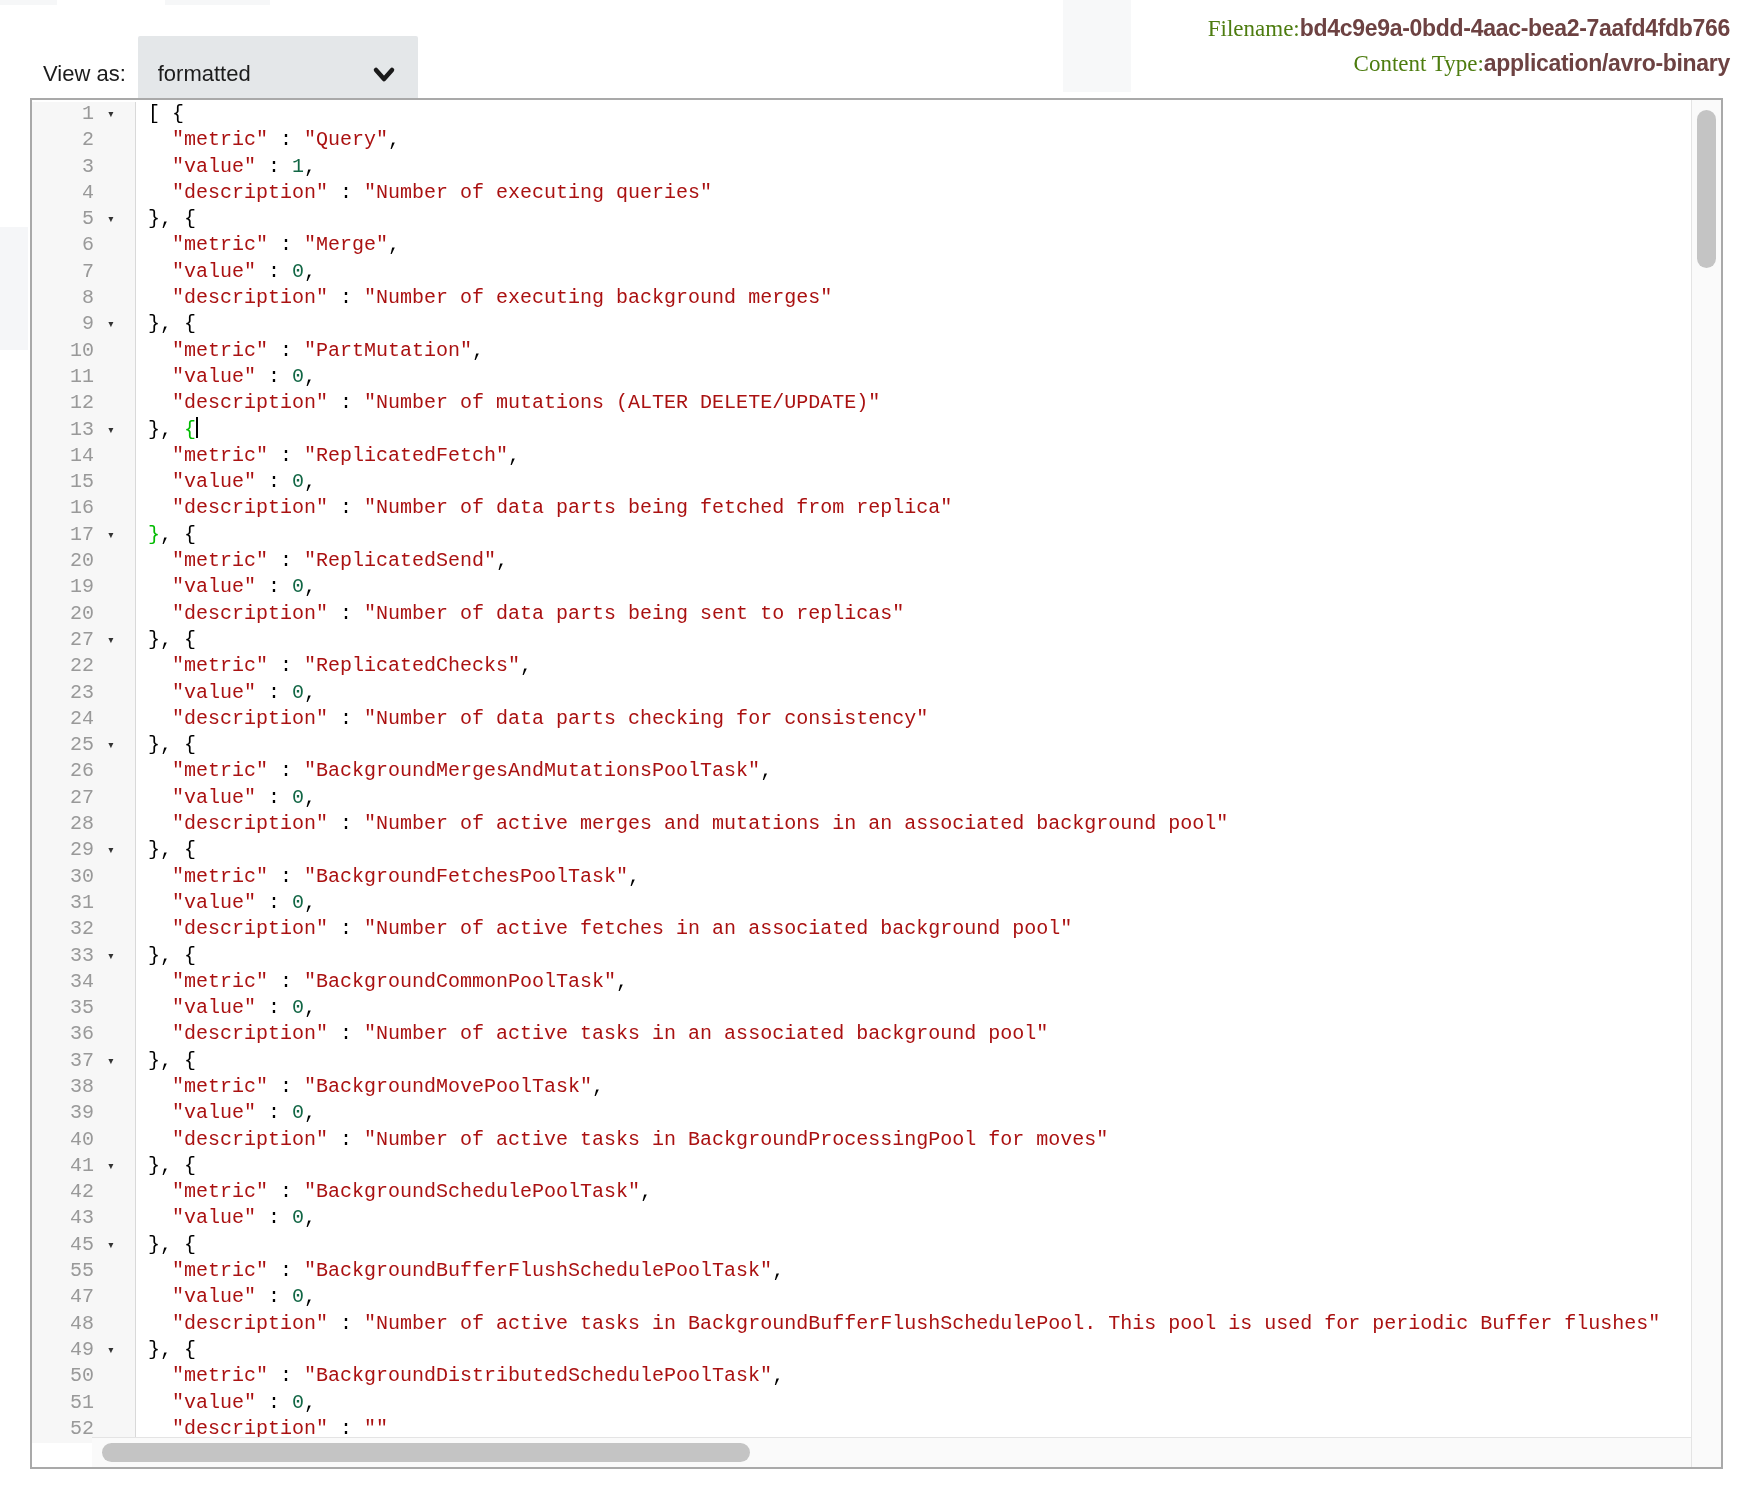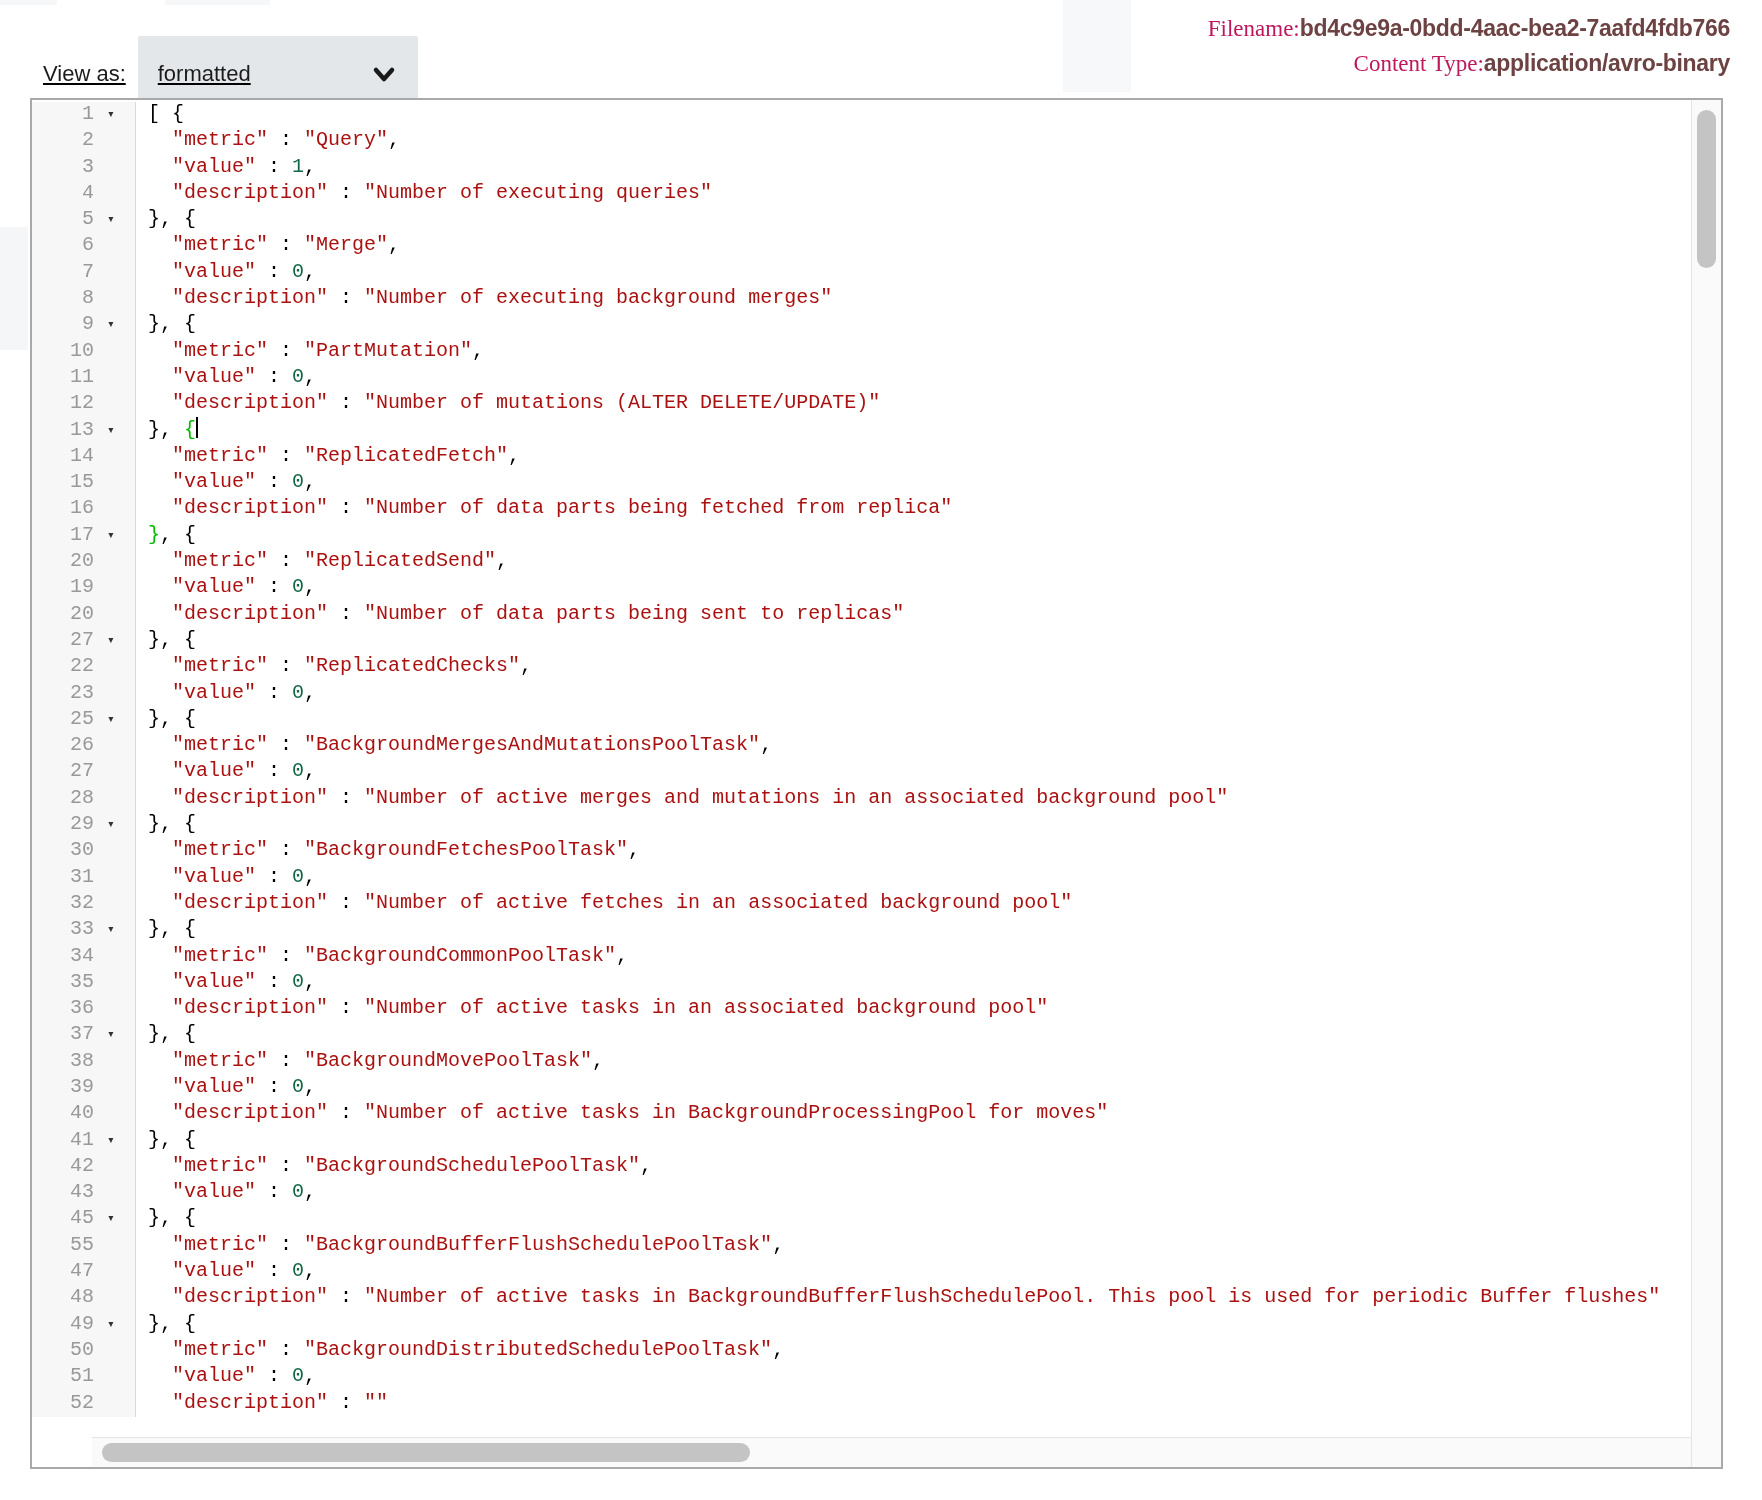--- a/index.html
+++ b/index.html
@@ -1,30 +1,30 @@
 <!DOCTYPE html>
 <html style="--c-string: #aa1111; --c-number: #116644; --c-bracket: #00bb00; --c-linenum: #999999; --c-meta: #6d4242;"><head>
 <meta charset="utf-8">
 <style>
   * { margin:0; padding:0; box-sizing:border-box; }
   html,body { width:1762px; height:1500px; background:#ffffff; overflow:hidden;
               font-family:"Liberation Sans", sans-serif; }
   .ph { position:absolute; }
 
   
-  .view-as { position:absolute; left:43px; top:36px; display:flex; align-items:center;text-decoration:underline; }
+  .view-as { position:absolute; left:43px; top:36px; display:flex; align-items:center; }
   .view-as-label { font-family:"Liberation Sans", sans-serif; font-size:22px; color:#1c1c1c; margin-right:12px; }
   .select { width:280px; height:76px; background:#e4e7e9; border-radius:2px;
             display:flex; align-items:center; justify-content:space-between;
             padding:0 20px; cursor:pointer; }
   .select-value { font-size:22px; color:#1c1c1c; }
   .chev { flex:0 0 auto; }
 
   .meta { position:absolute; right:32px; top:12px; text-align:right; line-height:33px; }
-  .meta-label { font-family:"Liberation Serif", serif; font-size:23px; color:#be185d; }
+  .meta-label { font-family:"Liberation Serif", serif; font-size:23px; color:#4d7c0f; }
   .meta-value { font-size:23px; font-weight:bold; color:var(--c-meta, #6d4242); letter-spacing:-0.3px; }
 
   
   .editor { position:absolute; left:30px; top:98px; width:1693px; height:1371px;
             border:2px solid #a9a9a9; background:#fff; overflow:hidden;
             font-family:"Liberation Mono", monospace; font-size:20px; }
   .rows { position:absolute; left:0; top:0; right:0; padding-top:2px; z-index:1; }
   .row { display:flex; height:26.3px; white-space:pre; }
   .gutter { flex:0 0 104px; display:flex; background:#f7f7f7; border-right:1px solid #d9d9d9; }
   .ln { flex:0 0 62px; text-align:right; color:var(--c-linenum,#999); }
@@ -91,20 +91,21 @@
       <div class="row"><div class="gutter"><span class="ln">14</span><span class="fold"></span></div><div class="code"><span class="tk-p">  </span><span class="tk-s">"metric"</span><span class="tk-p"> : </span><span class="tk-s">"ReplicatedFetch"</span><span class="tk-p">,</span></div></div>
       <div class="row"><div class="gutter"><span class="ln">15</span><span class="fold"></span></div><div class="code"><span class="tk-p">  </span><span class="tk-s">"value"</span><span class="tk-p"> : </span><span class="tk-n">0</span><span class="tk-p">,</span></div></div>
       <div class="row"><div class="gutter"><span class="ln">16</span><span class="fold"></span></div><div class="code"><span class="tk-p">  </span><span class="tk-s">"description"</span><span class="tk-p"> : </span><span class="tk-s">"Number of data parts being fetched from replica"</span></div></div>
       <div class="row"><div class="gutter"><span class="ln">17</span><span class="fold">▾</span></div><div class="code"><span class="tk-m">}</span><span class="tk-p">, {</span></div></div>
       <div class="row"><div class="gutter"><span class="ln">20</span><span class="fold"></span></div><div class="code"><span class="tk-p">  </span><span class="tk-s">"metric"</span><span class="tk-p"> : </span><span class="tk-s">"ReplicatedSend"</span><span class="tk-p">,</span></div></div>
       <div class="row"><div class="gutter"><span class="ln">19</span><span class="fold"></span></div><div class="code"><span class="tk-p">  </span><span class="tk-s">"value"</span><span class="tk-p"> : </span><span class="tk-n">0</span><span class="tk-p">,</span></div></div>
       <div class="row"><div class="gutter"><span class="ln">20</span><span class="fold"></span></div><div class="code"><span class="tk-p">  </span><span class="tk-s">"description"</span><span class="tk-p"> : </span><span class="tk-s">"Number of data parts being sent to replicas"</span></div></div>
       <div class="row"><div class="gutter"><span class="ln">27</span><span class="fold">▾</span></div><div class="code"><span class="tk-p">}, {</span></div></div>
       <div class="row"><div class="gutter"><span class="ln">22</span><span class="fold"></span></div><div class="code"><span class="tk-p">  </span><span class="tk-s">"metric"</span><span class="tk-p"> : </span><span class="tk-s">"ReplicatedChecks"</span><span class="tk-p">,</span></div></div>
       <div class="row"><div class="gutter"><span class="ln">23</span><span class="fold"></span></div><div class="code"><span class="tk-p">  </span><span class="tk-s">"value"</span><span class="tk-p"> : </span><span class="tk-n">0</span><span class="tk-p">,</span></div></div>
+      <div class="row"><div class="gutter"><span class="ln">24</span><span class="fold"></span></div><div class="code"><span class="tk-p">  </span><span class="tk-s">"description"</span><span class="tk-p"> : </span><span class="tk-s">"Number of data parts checking for consistency"</span></div></div>
       <div class="row"><div class="gutter"><span class="ln">25</span><span class="fold">▾</span></div><div class="code"><span class="tk-p">}, {</span></div></div>
       <div class="row"><div class="gutter"><span class="ln">26</span><span class="fold"></span></div><div class="code"><span class="tk-p">  </span><span class="tk-s">"metric"</span><span class="tk-p"> : </span><span class="tk-s">"BackgroundMergesAndMutationsPoolTask"</span><span class="tk-p">,</span></div></div>
       <div class="row"><div class="gutter"><span class="ln">27</span><span class="fold"></span></div><div class="code"><span class="tk-p">  </span><span class="tk-s">"value"</span><span class="tk-p"> : </span><span class="tk-n">0</span><span class="tk-p">,</span></div></div>
       <div class="row"><div class="gutter"><span class="ln">28</span><span class="fold"></span></div><div class="code"><span class="tk-p">  </span><span class="tk-s">"description"</span><span class="tk-p"> : </span><span class="tk-s">"Number of active merges and mutations in an associated background pool"</span></div></div>
       <div class="row"><div class="gutter"><span class="ln">29</span><span class="fold">▾</span></div><div class="code"><span class="tk-p">}, {</span></div></div>
       <div class="row"><div class="gutter"><span class="ln">30</span><span class="fold"></span></div><div class="code"><span class="tk-p">  </span><span class="tk-s">"metric"</span><span class="tk-p"> : </span><span class="tk-s">"BackgroundFetchesPoolTask"</span><span class="tk-p">,</span></div></div>
       <div class="row"><div class="gutter"><span class="ln">31</span><span class="fold"></span></div><div class="code"><span class="tk-p">  </span><span class="tk-s">"value"</span><span class="tk-p"> : </span><span class="tk-n">0</span><span class="tk-p">,</span></div></div>
       <div class="row"><div class="gutter"><span class="ln">32</span><span class="fold"></span></div><div class="code"><span class="tk-p">  </span><span class="tk-s">"description"</span><span class="tk-p"> : </span><span class="tk-s">"Number of active fetches in an associated background pool"</span></div></div>
       <div class="row"><div class="gutter"><span class="ln">33</span><span class="fold">▾</span></div><div class="code"><span class="tk-p">}, {</span></div></div>
       <div class="row"><div class="gutter"><span class="ln">34</span><span class="fold"></span></div><div class="code"><span class="tk-p">  </span><span class="tk-s">"metric"</span><span class="tk-p"> : </span><span class="tk-s">"BackgroundCommonPoolTask"</span><span class="tk-p">,</span></div></div>

